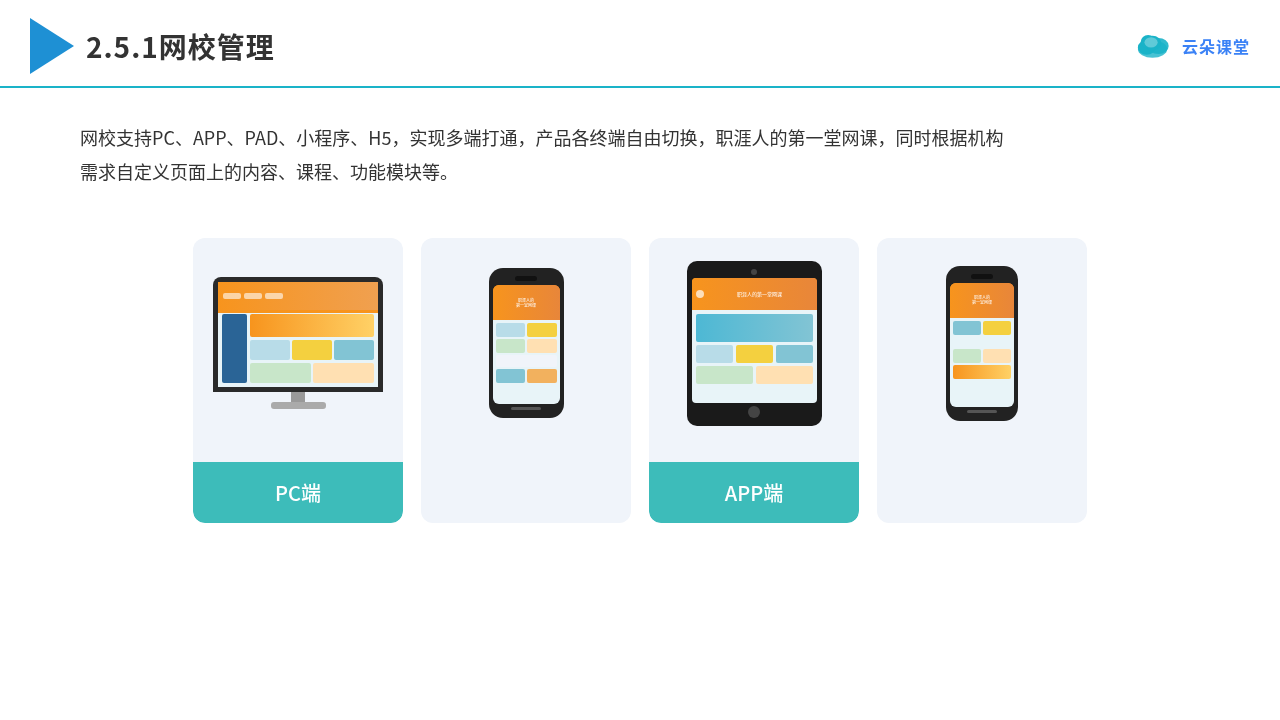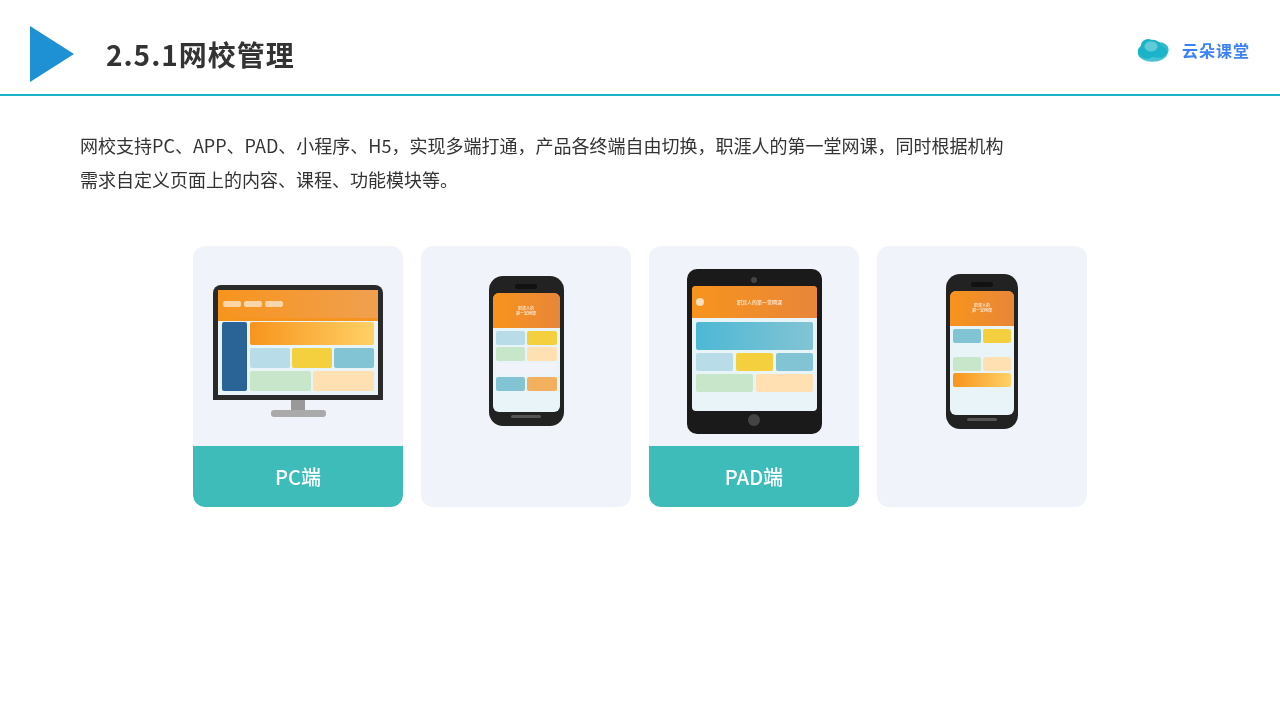--- a/index.html
+++ b/index.html
@@ -18,22 +18,21 @@
       align-items: center;
       justify-content: space-between;
       padding: 18px 30px 12px 30px;
       border-bottom: 2px solid #1ab3c8;
       position: relative;
     }
 
     .header-left {
       display: flex;
       align-items: center;
-      gap: 32px;
-      margin-top: 8px;
+      gap: 12px;
     }
 
     .logo-triangle {
       width: 0;
       height: 0;
       border-top: 28px solid transparent;
       border-bottom: 28px solid transparent;
       border-left: 44px solid #1e90d4;
       display: inline-block;
     }
@@ -90,20 +89,21 @@
 
     .card {
       background: #f0f4fa;
       border-radius: 12px;
       width: 210px;
       display: flex;
       flex-direction: column;
       align-items: center;
       overflow: hidden;
       flex-shrink: 0;
+      gap: 24px;
     }
 
     .card-image-area {
       width: 100%;
       height: 200px;
       display: flex;
       align-items: center;
       justify-content: center;
       padding: 20px 10px 10px;
       position: relative;
@@ -495,21 +495,21 @@
             </div>
             <div class="tablet-row">
               <div class="tablet-mini-card" style="background:#c8e6c9;"></div>
               <div class="tablet-mini-card" style="background:#ffe0b2;"></div>
             </div>
           </div>
         </div>
         <div class="tablet-home-btn"></div>
       </div>
     </div>
-    <div class="card-label">PAD端</div>
+    <div class="card-label">APP端</div>
   </div>
 
   <div class="card">
     <div class="card-image-area">
       <div class="phone-frame phone-tall">
         <div class="phone-notch"></div>
         <div class="phone-screen">
           <div class="phone-screen-top">
             <div class="phone-screen-top-text">职涯人的<br>第一堂网课</div>
           </div>

